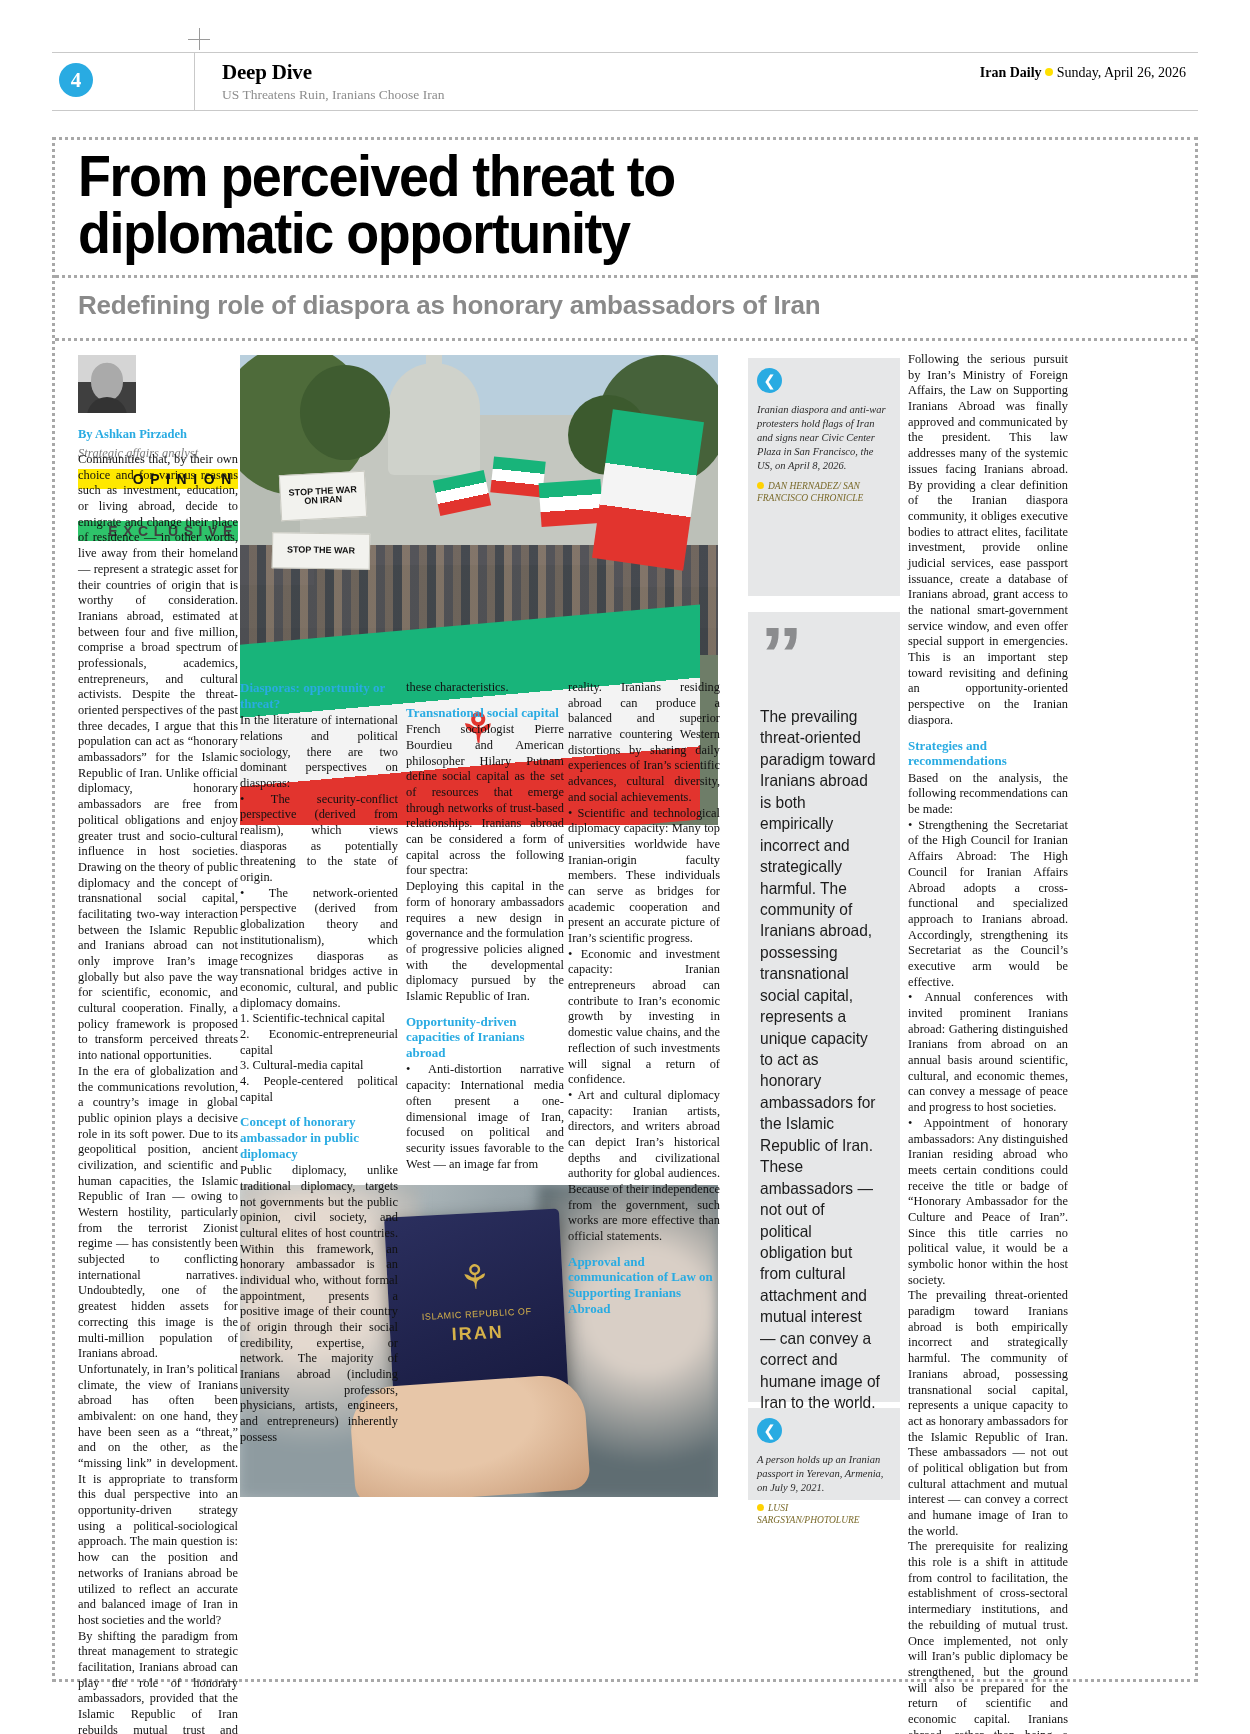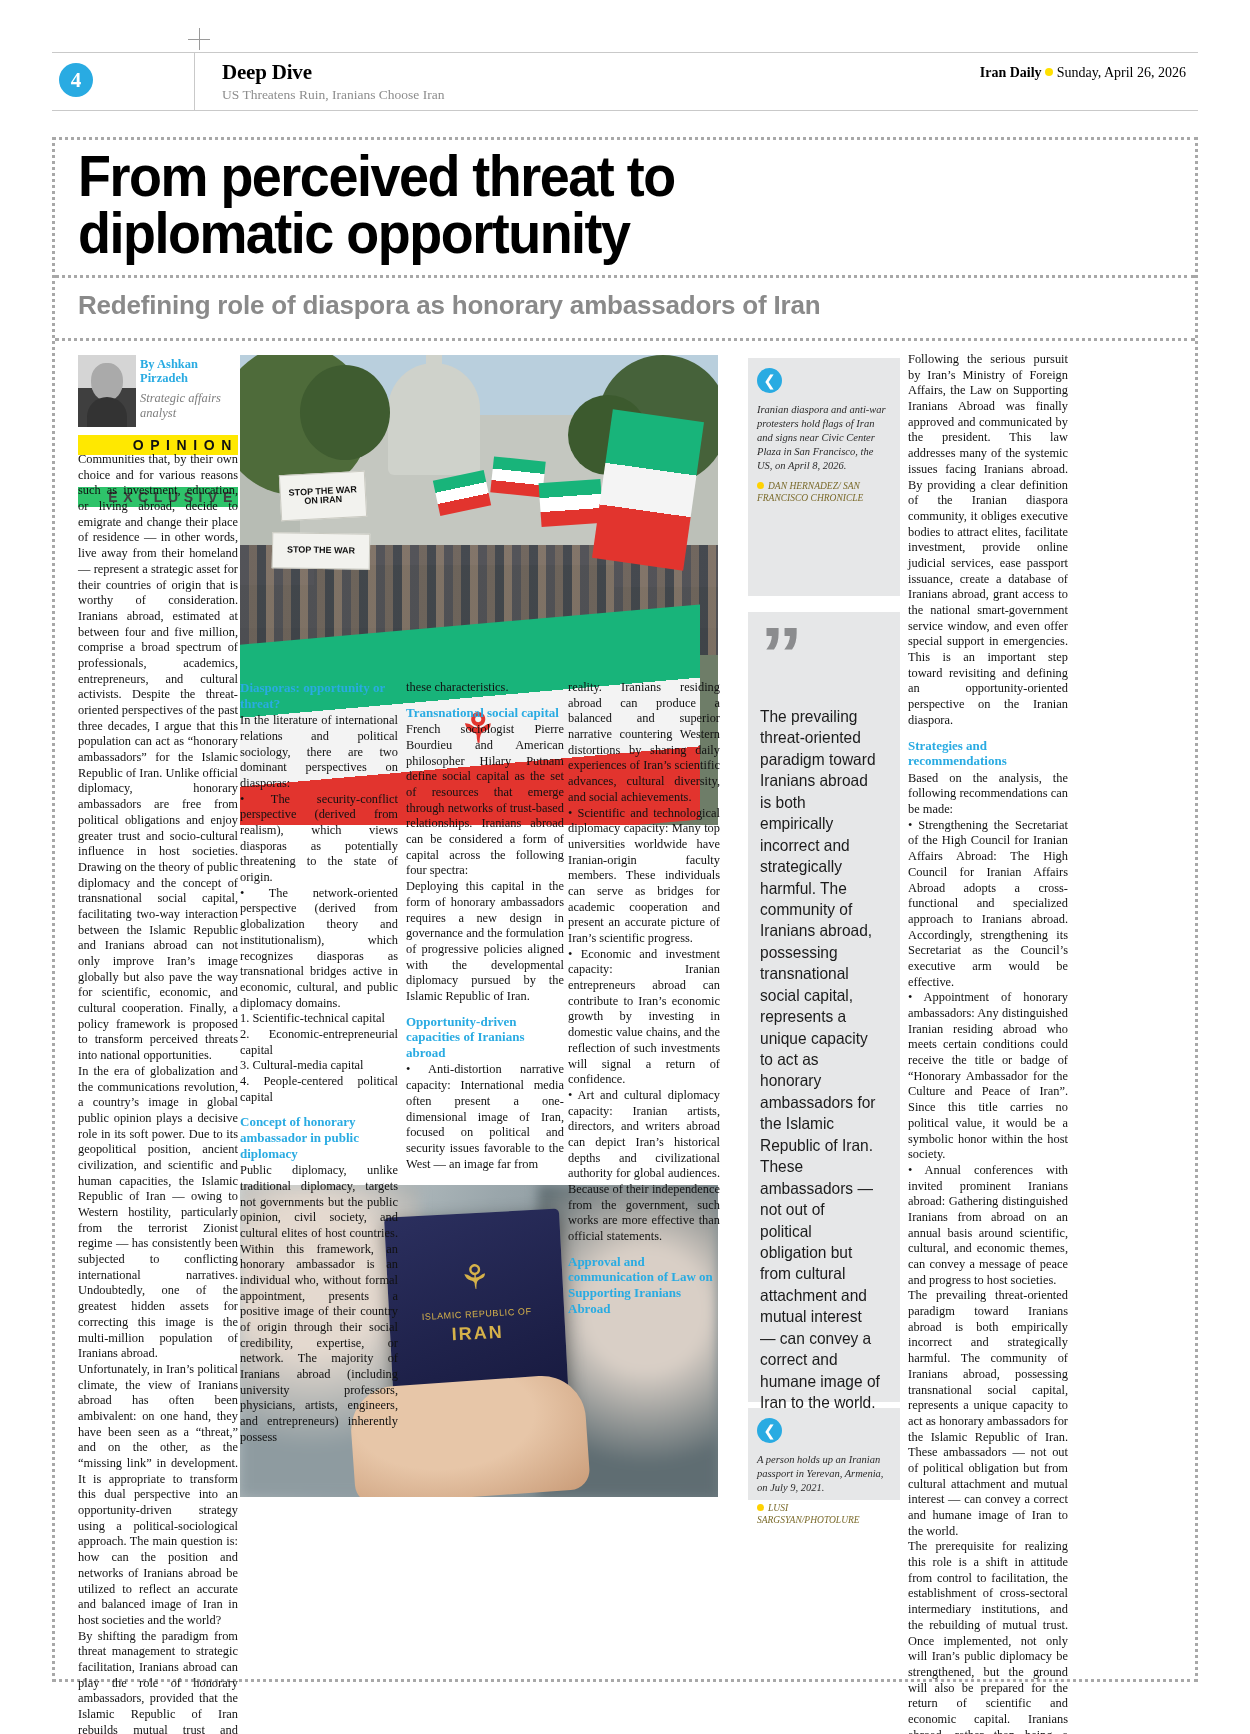--- a/index.html
+++ b/index.html
@@ -79,21 +79,21 @@
     font-family:Liberation Sans, sans-serif;
     font-weight:700;font-size:26px;color:#8a8a8a;letter-spacing:-.2px;
   }
   #subhead-rule{
     position:absolute;left:55px;top:338px;width:1140px;height:0;
     border-top:3px dotted #a8a8a8;
   }
 
   
   #author-block{position:absolute;left:78px;top:355px;width:160px;}
-  .author-row{display:flex;gap:4px;}
+  .author-row{display:flex;gap:12px;flex-direction:column;}
   .author-photo{
     width:58px;height:72px;flex:0 0 58px;
     background:
       radial-gradient(ellipse at 50% 34%, #c9bdb4 0 22%, rgba(201,189,180,0) 23%),
       linear-gradient(#d8d5d2 0 46%, #3a3f48 46% 100%);
     position:relative;overflow:hidden;
     filter:grayscale(1);
   }
   .author-photo:before{
     content:"";position:absolute;left:13px;top:8px;width:32px;height:38px;
@@ -367,17 +367,17 @@
     <p>• Scientific and technological diplomacy capacity: Many top universities worldwide have Iranian-origin faculty members. These individuals can serve as bridges for academic cooperation and present an accurate picture of Iran’s scientific progress.</p>
     <p>• Economic and investment capacity: Iranian entrepreneurs abroad can contribute to Iran’s economic growth by investing in domestic value chains, and the reflection of such investments will signal a return of confidence.</p>
     <p>• Art and cultural diplomacy capacity: Iranian artists, directors, and writers abroad can depict Iran’s historical depths and civilizational authority for global audiences. Because of their independence from the government, such works are more effective than official statements.</p>
     <div class="sub-h">Approval and communication of Law on Supporting Iranians Abroad</div>
   </div>
 <div class="col" id="col5">
     <p>Following the serious pursuit by Iran’s Ministry of Foreign Affairs, the Law on Supporting Iranians Abroad was finally approved and communicated by the president. This law addresses many of the systemic issues facing Iranians abroad. By providing a clear definition of the Iranian diaspora community, it obliges executive bodies to attract elites, facilitate investment, provide online judicial services, ease passport issuance, create a database of Iranians abroad, grant access to the national smart-government service window, and even offer special support in emergencies. This is an important step toward revisiting and defining an opportunity-oriented perspective on the Iranian diaspora.</p>
     <div class="sub-h">Strategies and recommendations</div>
     <p>Based on the analysis, the following recommendations can be made:</p>
     <p>• Strengthening the Secretariat of the High Council for Iranian Affairs Abroad: The High Council for Iranian Affairs Abroad adopts a cross-functional and specialized approach to Iranians abroad. Accordingly, strengthening its Secretariat as the Council’s executive arm would be effective.</p>
+    <p>• Annual conferences with invited prominent Iranians abroad: Gathering distinguished Iranians from abroad on an annual basis around scientific, cultural, and economic themes, can convey a message of peace and progress to host societies.</p>
     <p>• Appointment of honorary ambassadors: Any distinguished Iranian residing abroad who meets certain conditions could receive the title or badge of “Honorary Ambassador for the Culture and Peace of Iran”. Since this title carries no political value, it would be a symbolic honor within the host society.</p>
-    <p>• Annual conferences with invited prominent Iranians abroad: Gathering distinguished Iranians from abroad on an annual basis around scientific, cultural, and economic themes, can convey a message of peace and progress to host societies.</p>
     <p>The prevailing threat-oriented paradigm toward Iranians abroad is both empirically incorrect and strategically harmful. The community of Iranians abroad, possessing transnational social capital, represents a unique capacity to act as honorary ambassadors for the Islamic Republic of Iran. These ambassadors — not out of political obligation but from cultural attachment and mutual interest — can convey a correct and humane image of Iran to the world.</p>
     <p>The prerequisite for realizing this role is a shift in attitude from control to facilitation, the establishment of cross-sectoral intermediary institutions, and the rebuilding of mutual trust. Once implemented, not only will Iran’s public diplomacy be strengthened, but the ground will also be prepared for the return of scientific and economic capital. Iranians abroad, rather than being a security concern, are honorary ambassadors for a prosperous, peaceful, and progressive Iran.</p>
   </div>
 
 </body></html>

